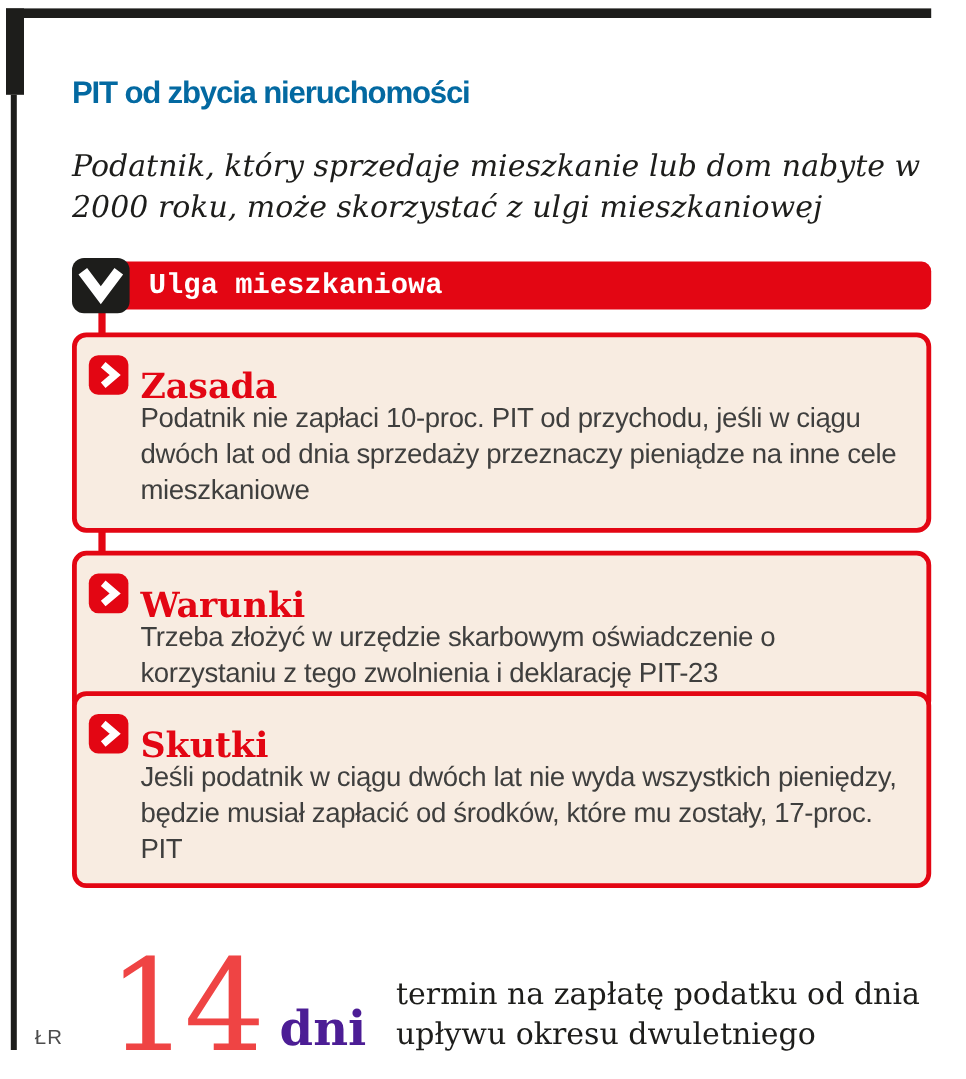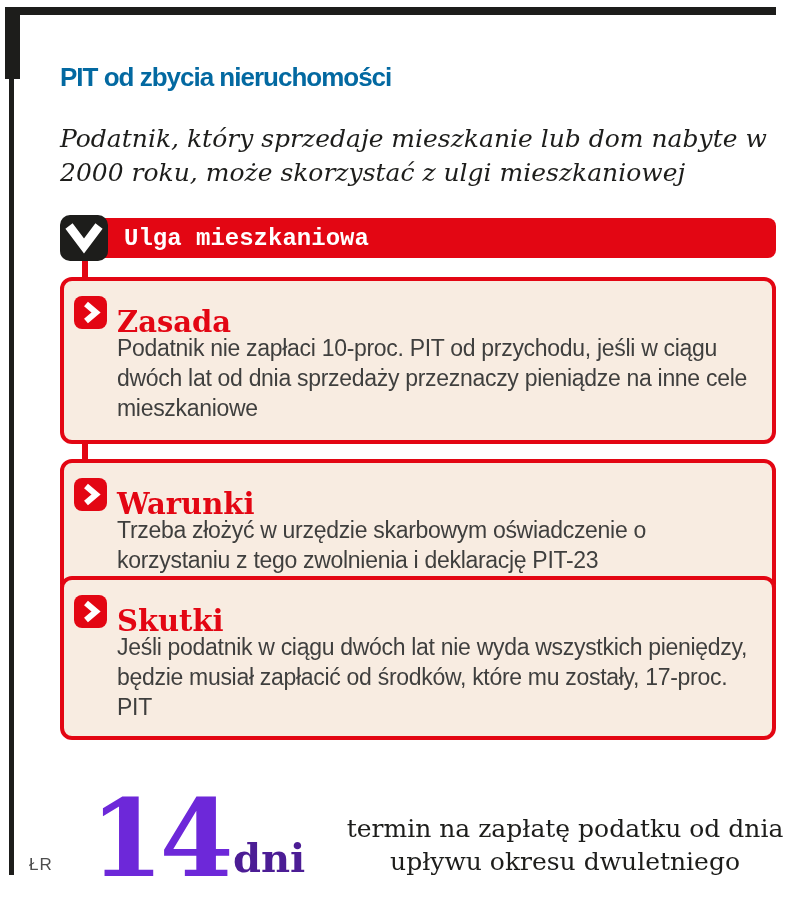--- a/index.html
+++ b/index.html
@@ -89,34 +89,34 @@
     letter-spacing: -0.3px;
   }
 
   
   .credit {
     position: absolute; left: 29px; top: 855px;
     font-size: 17px; color: #4d4d4d; letter-spacing: 1px;
   }
   .stat-value {
     position: absolute; left: 90px; top: 786px;
-    font-family: "DejaVu Serif", serif; font-weight: 700;
-    font-size: 106px; line-height: 1; color: #6d28d9;
+    font-family: "DejaVu Serif", serif; font-weight: 400;
+    font-size: 106px; line-height: 1; color: #ef4444;
     letter-spacing: -4px;
     text-align: right;
   }
   .stat-unit {
     position: absolute; left: 233px; top: 834px;
     font-family: "DejaVu Serif", serif; font-weight: 700;
     font-size: 40px; color: #4c1d95;
   }
   .stat-desc {
     position: absolute; left: 330px; top: 812px; width: 470px;
     font-family: "DejaVu Serif", serif;
-    font-size: 25px; line-height: 33px; color: #1d1d1b; text-align: center;
+    font-size: 25px; line-height: 33px; color: #1d1d1b;
   }
 </style>
 </head>
 <body>
 
 <div id="stage">
 
   <div class="top-bar"></div>
   <div class="corner-thick"></div>
   <div class="left-line"></div>

